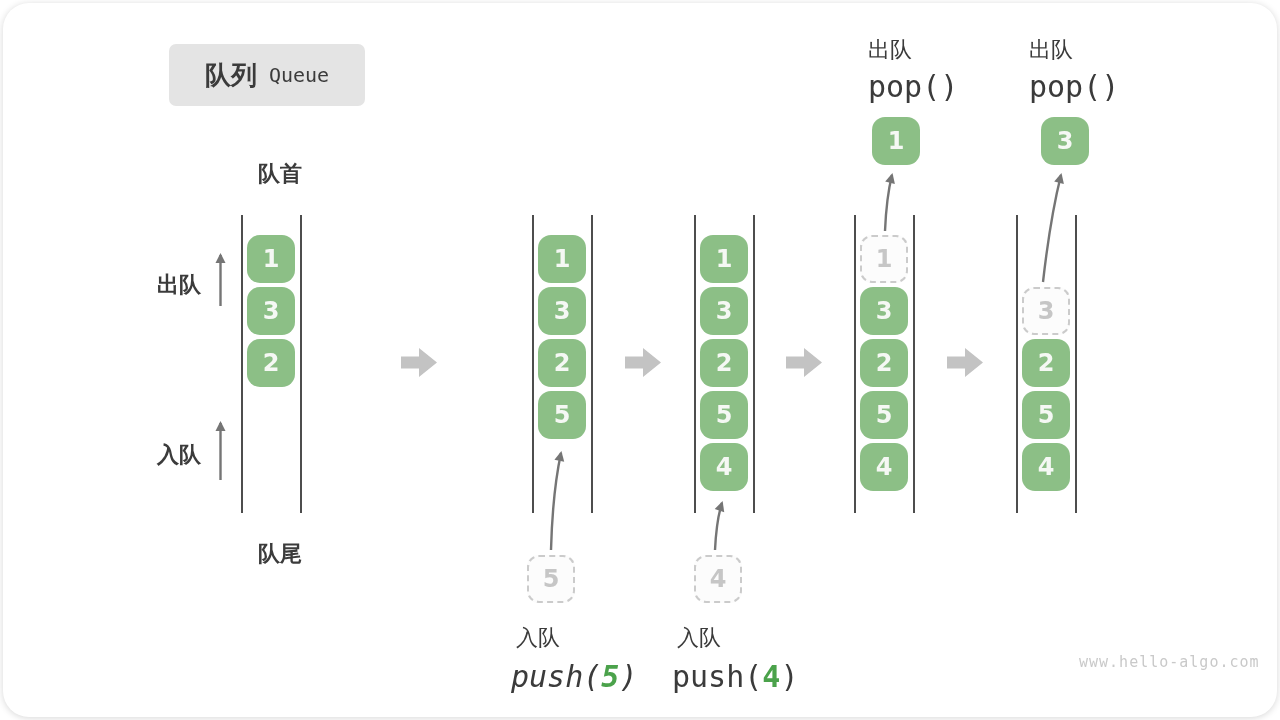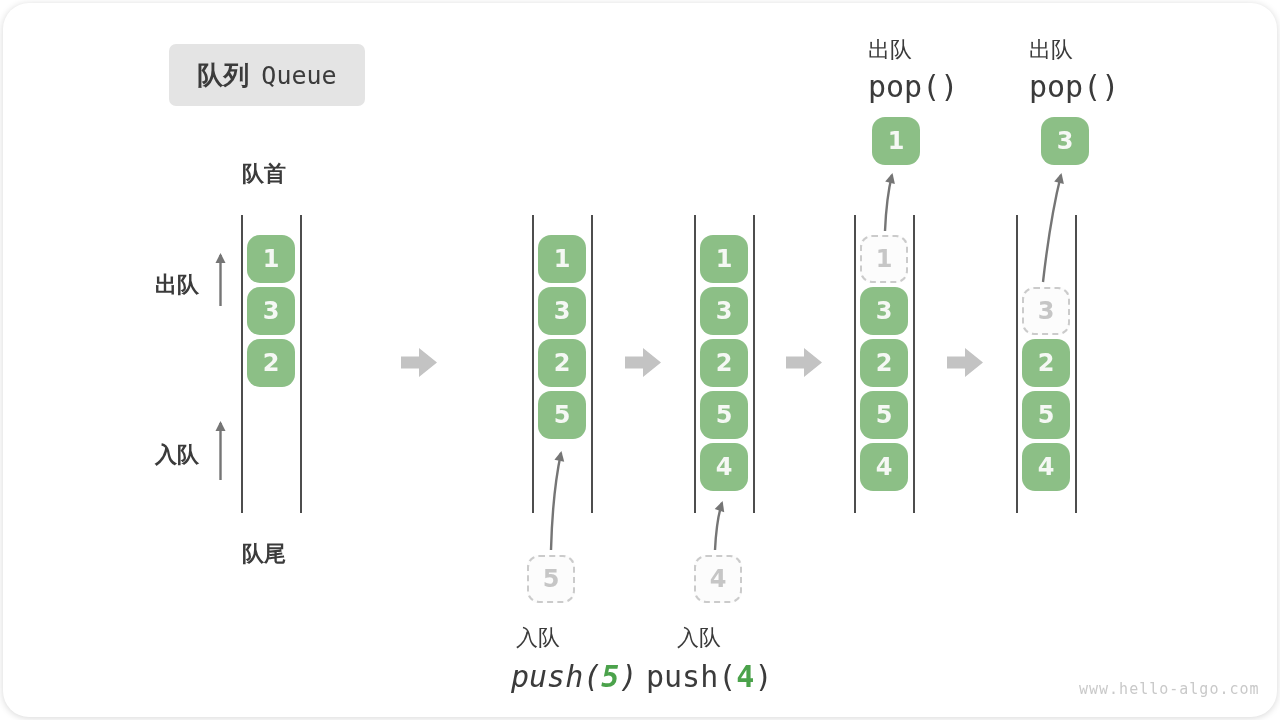--- a/index.html
+++ b/index.html
@@ -11,22 +11,22 @@
   *{margin:0;padding:0;box-sizing:border-box;}
   html,body{width:1280px;height:720px;background:#fff;overflow:hidden;
     font-family:"DejaVu Sans","Liberation Sans",sans-serif;}
   .canvas{position:absolute;left:3px;top:3px;width:1274px;height:714px;
     background:#fff;border-radius:26px;box-shadow:0 1px 7px rgba(0,0,0,.16);}
   .abs{position:absolute;}
   .title-box{left:166px;top:41px;width:196px;height:62px;background:var(--title-bg);
     border-radius:7px;display:flex;align-items:center;justify-content:center;gap:12px;}
   .title-zh{font-size:26px;font-weight:700;color:var(--text-dark);}
   .title-en{font-family:"DejaVu Sans Mono","Liberation Mono",monospace;
-    font-size:25px;font-weight:500;color:var(--text-dark);}
-  .side-lbl{font-size:22px;font-weight:700;color:var(--text-dark);text-align:left;}
+    font-size:20px;font-weight:500;color:var(--text-dark);}
+  .side-lbl{font-size:22px;font-weight:700;color:var(--text-dark);text-align:right;}
   .op-lbl{font-size:22px;font-weight:500;color:var(--text-dark);}
   .code{font-family:"DejaVu Sans Mono","Liberation Mono",monospace;
     font-size:30px;font-weight:500;color:var(--text-dark);}
   .code .arg{color:var(--arg-green);font-weight:700;}
   .vline{width:1.5px;top:212px;height:298px;background:var(--line-dark);}
   .cell{width:48px;height:48px;border-radius:13px;background:var(--cell-green);
     color:var(--cell-text);font-size:24px;font-weight:600;
     display:flex;align-items:center;justify-content:center;}
   .ghost{width:48px;height:48px;border-radius:12px;background:var(--ghost-bg);
     border:2px dashed var(--ghost-border);color:var(--ghost-text);
@@ -91,21 +91,21 @@
 
   <div class="abs vline" style="left:691px;"></div>
   <div class="abs vline" style="left:750px;"></div>
   <div class="abs cell" style="left:697px;top:232px;">1</div>
   <div class="abs cell" style="left:697px;top:284px;">3</div>
   <div class="abs cell" style="left:697px;top:336px;">2</div>
   <div class="abs cell" style="left:697px;top:388px;">5</div>
   <div class="abs cell" style="left:697px;top:440px;">4</div>
   <div class="abs ghost" style="left:691px;top:552px;">4</div>
   <div class="abs op-lbl" style="left:674px;top:620px;">入队</div>
-  <div class="abs code" style="left:643px;top:656px;"><span>push(</span><span class="arg">4</span><span>)</span></div>
+  <div class="abs code" style="left:669px;top:656px;"><span>push(</span><span class="arg">4</span><span>)</span></div>
 
   <div class="abs vline" style="left:851px;"></div>
   <div class="abs vline" style="left:910px;"></div>
   <div class="abs ghost" style="left:857px;top:232px;">1</div>
   <div class="abs cell" style="left:857px;top:284px;">3</div>
   <div class="abs cell" style="left:857px;top:336px;">2</div>
   <div class="abs cell" style="left:857px;top:388px;">5</div>
   <div class="abs cell" style="left:857px;top:440px;">4</div>
   <div class="abs op-lbl" style="left:865px;top:32px;">出队</div>
   <div class="abs code" style="left:865px;top:66px;">pop()</div>
@@ -114,15 +114,15 @@
   <div class="abs vline" style="left:1013px;"></div>
   <div class="abs vline" style="left:1072px;"></div>
   <div class="abs ghost" style="left:1019px;top:284px;">3</div>
   <div class="abs cell" style="left:1019px;top:336px;">2</div>
   <div class="abs cell" style="left:1019px;top:388px;">5</div>
   <div class="abs cell" style="left:1019px;top:440px;">4</div>
   <div class="abs op-lbl" style="left:1026px;top:32px;">出队</div>
   <div class="abs code" style="left:1026px;top:66px;">pop()</div>
   <div class="abs cell" style="left:1038px;top:114px;">3</div>
 
-  <div class="abs watermark" style="left:1076px;top:677px;">www.hello-algo.com</div>
+  <div class="abs watermark" style="left:1076px;top:650px;">www.hello-algo.com</div>
 
 </div>
 
 </body></html>

